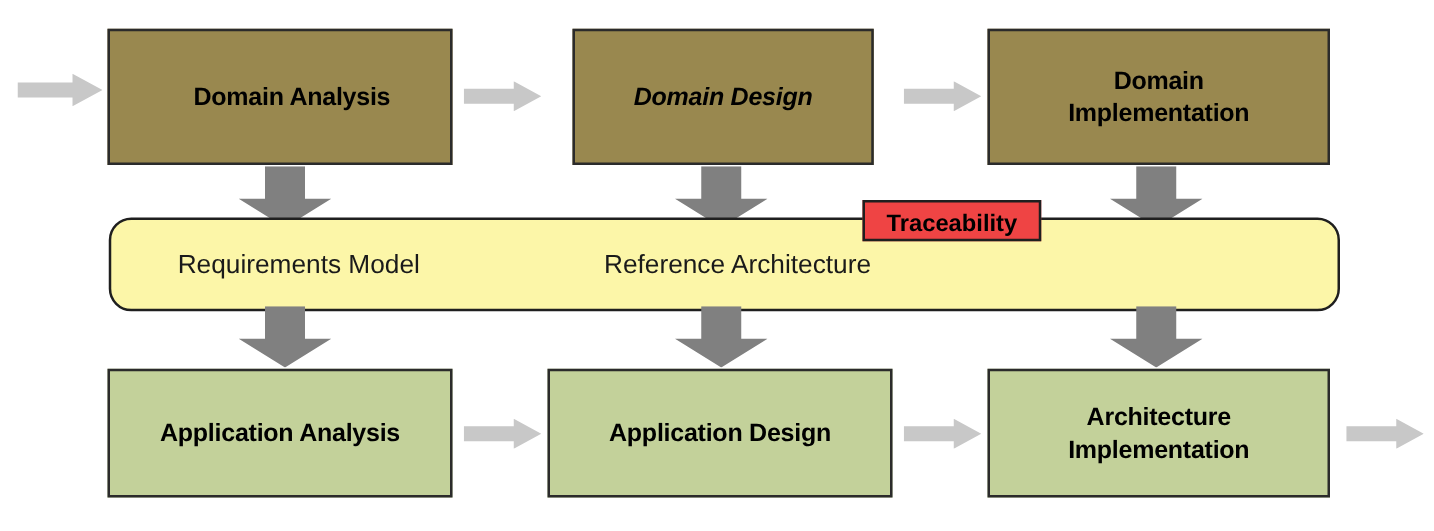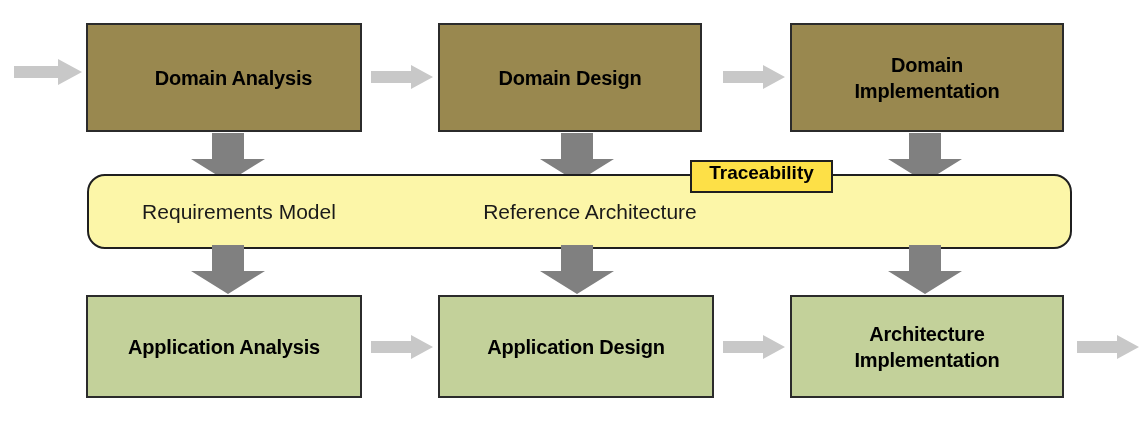--- a/index.html
+++ b/index.html
@@ -51,24 +51,24 @@
     text-align: center;
     white-space: nowrap;
     font-weight: normal;
     margin-left: 14px;
   }
 
   
   .trace-box {
     position: absolute;
     box-sizing: border-box;
-    background: #fde047;
+    background: #ef4444;
     border: 2px solid #1f1f1f;
     display: flex;
-    align-items: flex-start;
+    align-items: flex-end;
     justify-content: center;
     font-size: 19px;
     font-weight: bold;
     color: #000000;
     white-space: nowrap;
   }
 
   
   .h-arrow {
     position: absolute;
@@ -90,21 +90,21 @@
   </svg>
 
   <div class="pbox domain" style="left:86px; top:23px; width:276px; height:109px;padding-left:19px;">
     <span>Domain Analysis</span>
   </div>
 
   <svg class="h-arrow" style="left:371px; top:65px;" width="62" height="24" viewBox="0 0 62 24">
     <polygon points="0,6 40,6 40,0 62,12 40,24 40,18 0,18" fill="#c8c8c8"></polygon>
   </svg>
 
-  <div class="pbox domain" style="left:438px; top:23px; width:264px; height:109px;">
+  <div class="pbox domain" style="left:458px; top:23px; width:241px; height:109px;font-style:italic;">
     <span>Domain Design</span>
   </div>
 
   <svg class="h-arrow" style="left:723px; top:65px;" width="62" height="24" viewBox="0 0 62 24">
     <polygon points="0,6 40,6 40,0 62,12 40,24 40,18 0,18" fill="#c8c8c8"></polygon>
   </svg>
 
   <div class="pbox domain" style="left:790px; top:23px; width:274px; height:109px;align-items:center;">
     <span>
       <span>Domain</span><br>

